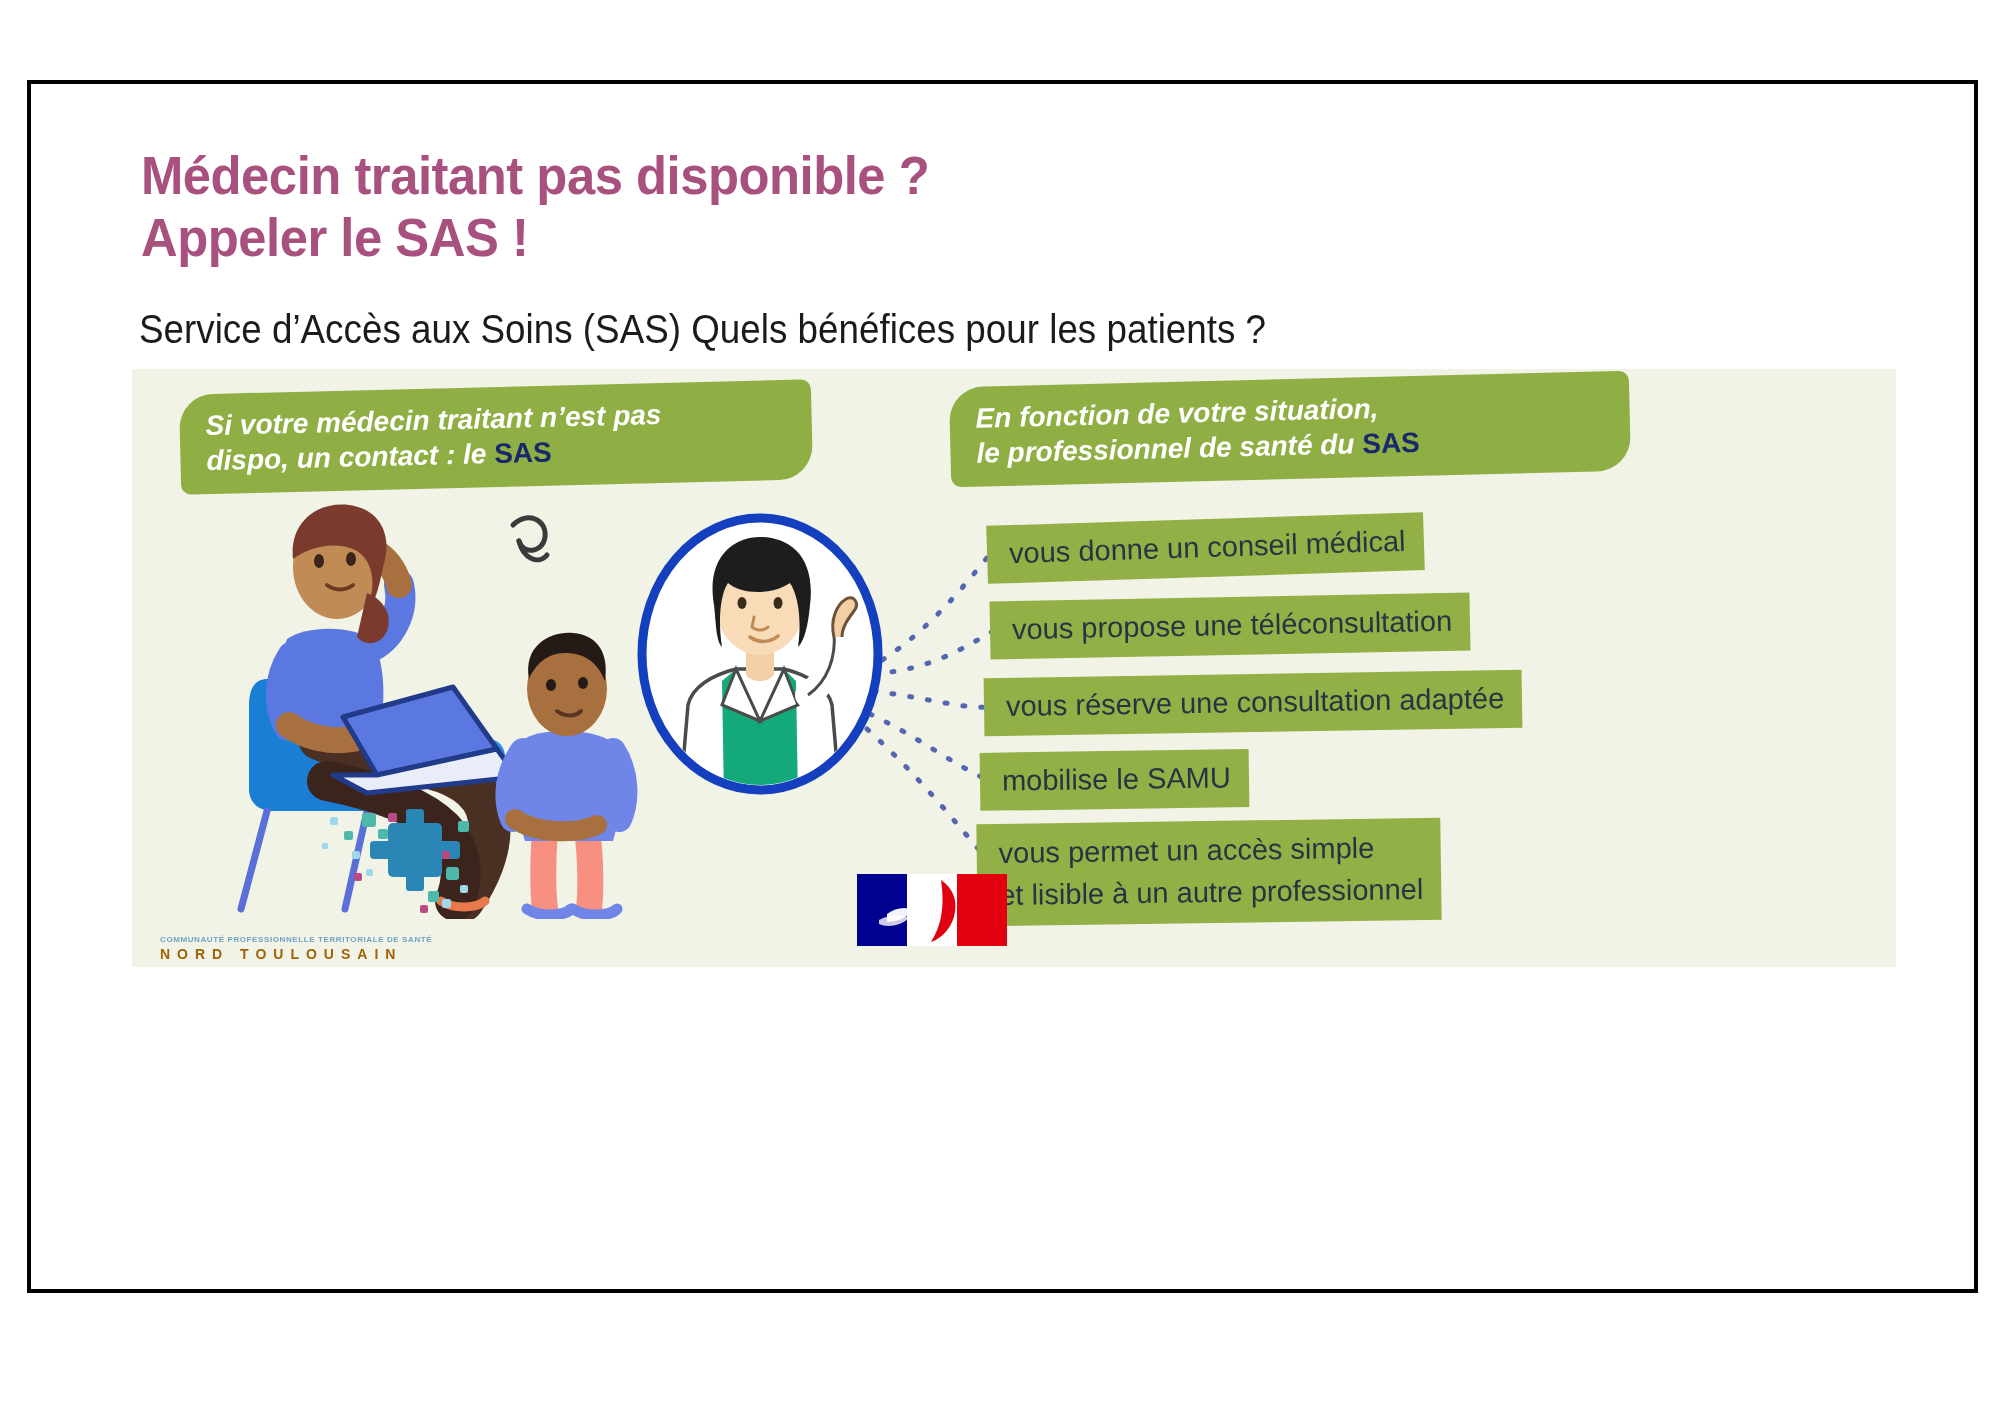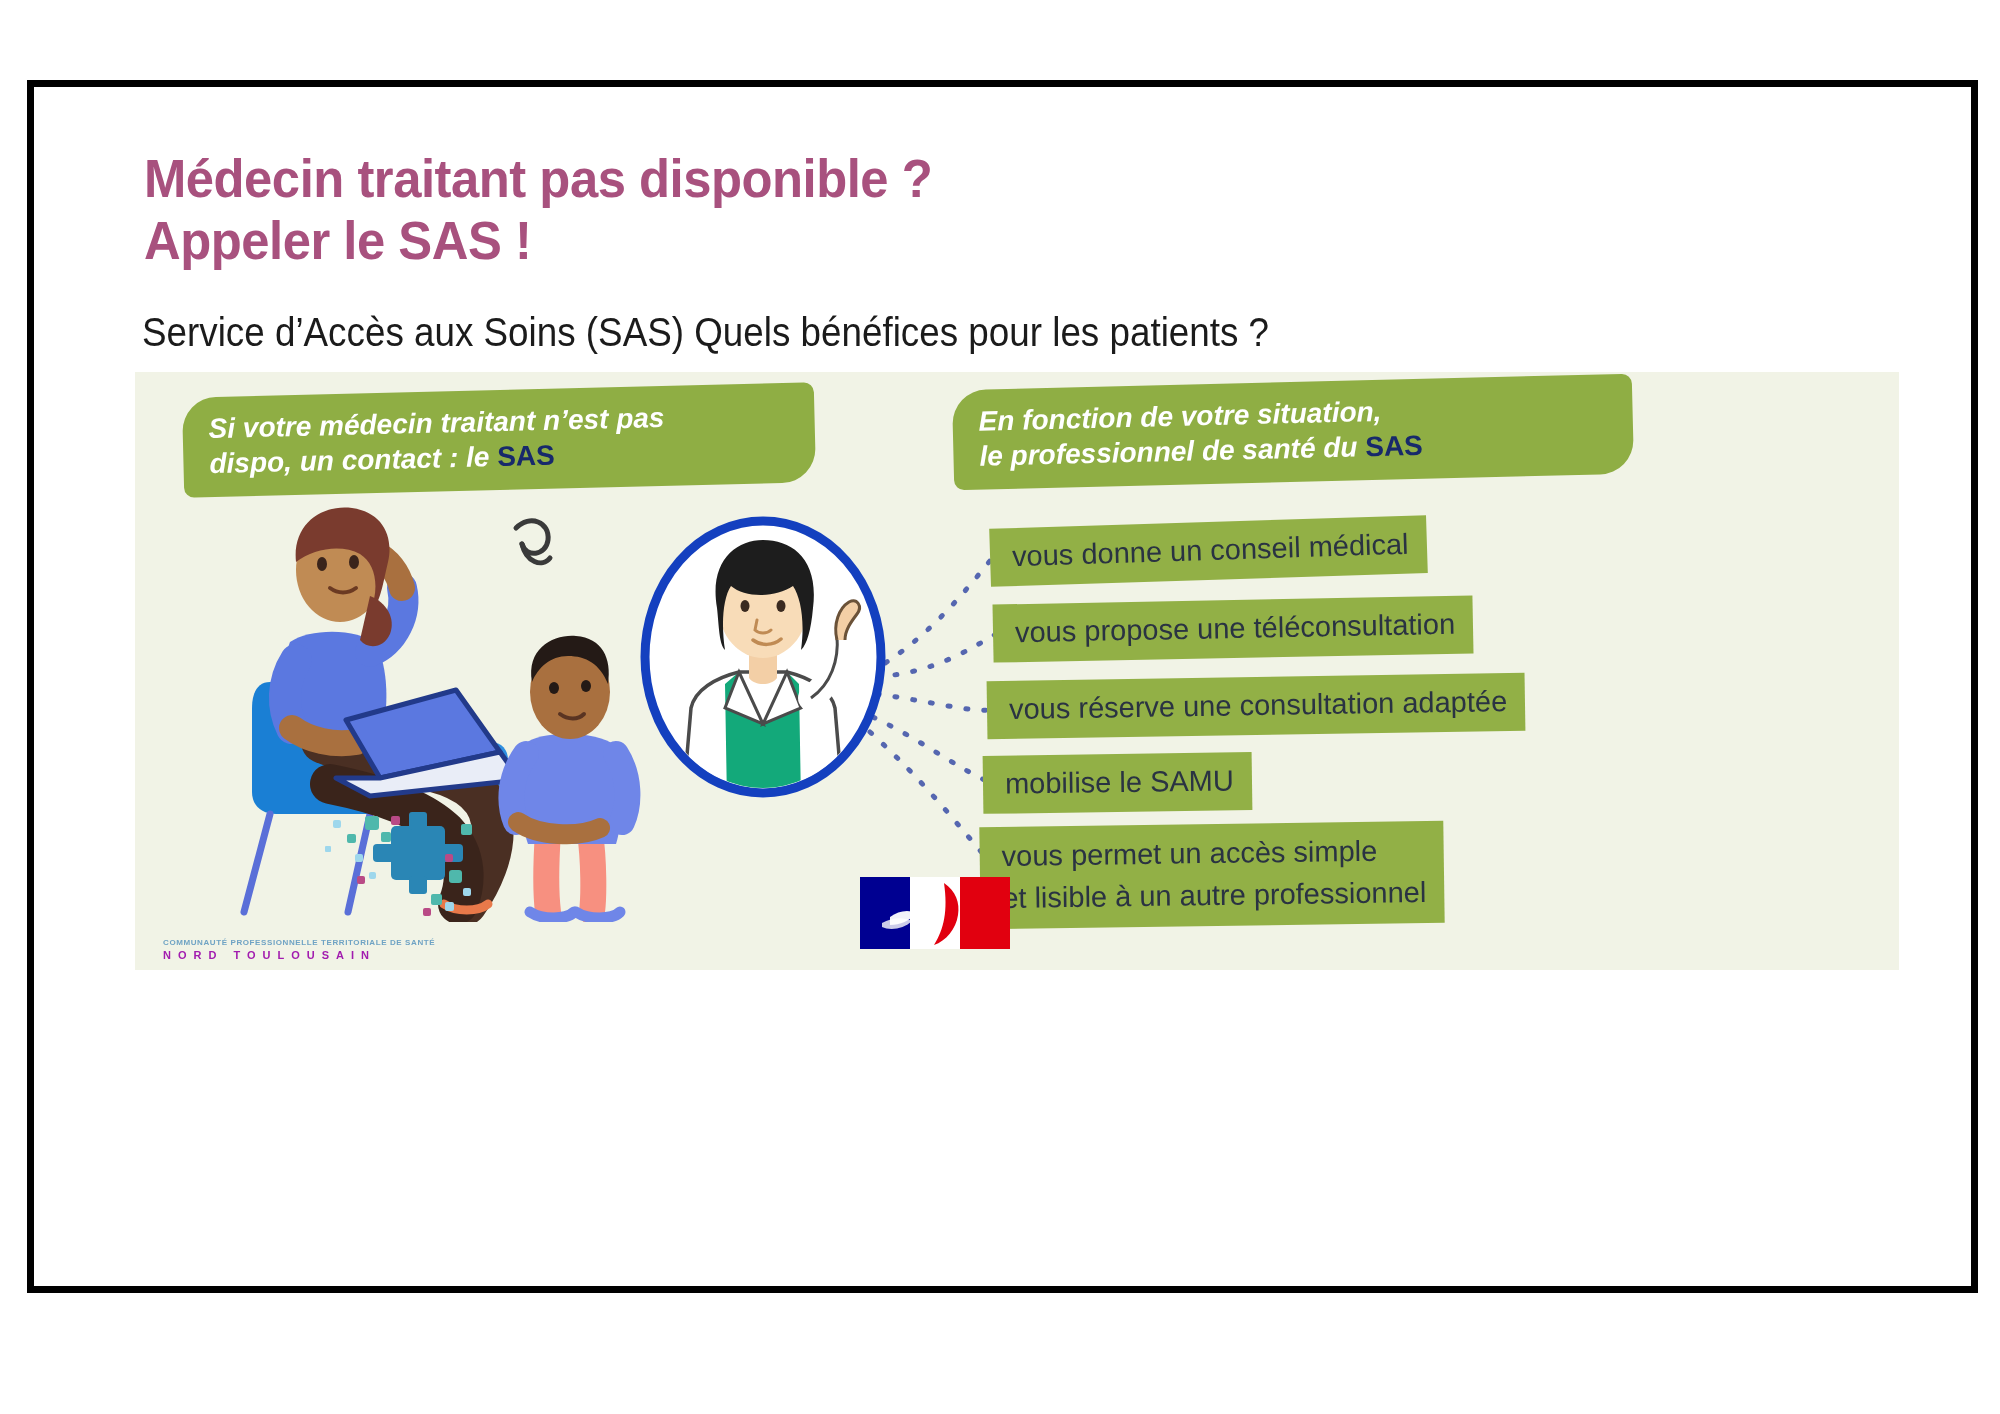--- a/index.html
+++ b/index.html
@@ -1,19 +1,19 @@
 <!DOCTYPE html>
 <html lang="fr"><head>
 <meta charset="utf-8">
 <style>
   html,body{margin:0;padding:0;background:#ffffff;}
   body{width:2000px;height:1414px;font-family:"Liberation Sans",sans-serif;overflow:hidden;}
 
   .poster{position:absolute;left:27px;top:80px;width:1951px;height:1213px;
-          border:7px solid #000000;background:#ffffff;box-sizing:border-box;}
+          border:4px solid #000000;background:#ffffff;box-sizing:border-box;}
 
   
   .headline{position:absolute;left:110px;top:60px;width:1180px;}
   .headline .l{display:block;color:#a8517e;font-weight:bold;font-size:54px;
                line-height:62px;letter-spacing:-0.5px;
                font-family:"Liberation Sans",sans-serif;transform:scaleX(.94);transform-origin:left center;}
 
   .phone-block{position:absolute;left:1320px;top:35px;width:560px;height:190px;}
   .phone-icon{position:absolute;left:0px;top:30px;width:190px;height:150px;}
   .sas-label{position:absolute;left:195px;top:10px;color:#f2000c;font-weight:bold;
@@ -62,22 +62,22 @@
   .cpts{position:absolute;left:10px;top:438px;width:330px;height:160px;}
   .cpts-word{position:absolute;left:6px;top:50px;font-weight:bold;font-size:74px;
              line-height:74px;letter-spacing:-1px;}
   .cpts-word span{display:inline-block;}
   .c1{color:#4fb8ac;}
   .c2{color:#9ed7ec;}
   .c3{color:#b94a86;}
   .c4{color:#2a86b5;}
   .cpts-sub1{position:absolute;left:18px;top:128px;font-size:8px;letter-spacing:.6px;
              color:#6fa3c4;white-space:nowrap;font-weight:bold;}
-  .cpts-sub2{position:absolute;left:18px;top:139px;font-size:11px;letter-spacing:7px;
-             color:#a21caf;font-weight:bold;white-space:nowrap;}
+  .cpts-sub2{position:absolute;left:18px;top:139px;font-size:14px;letter-spacing:7px;
+             color:#a16207;font-weight:bold;white-space:nowrap;}
 
   
   .marianne{position:absolute;left:725px;top:505px;width:150px;height:72px;}
 </style>
 </head>
 <body>
 
 <div class="poster">
 
   <div class="headline">

